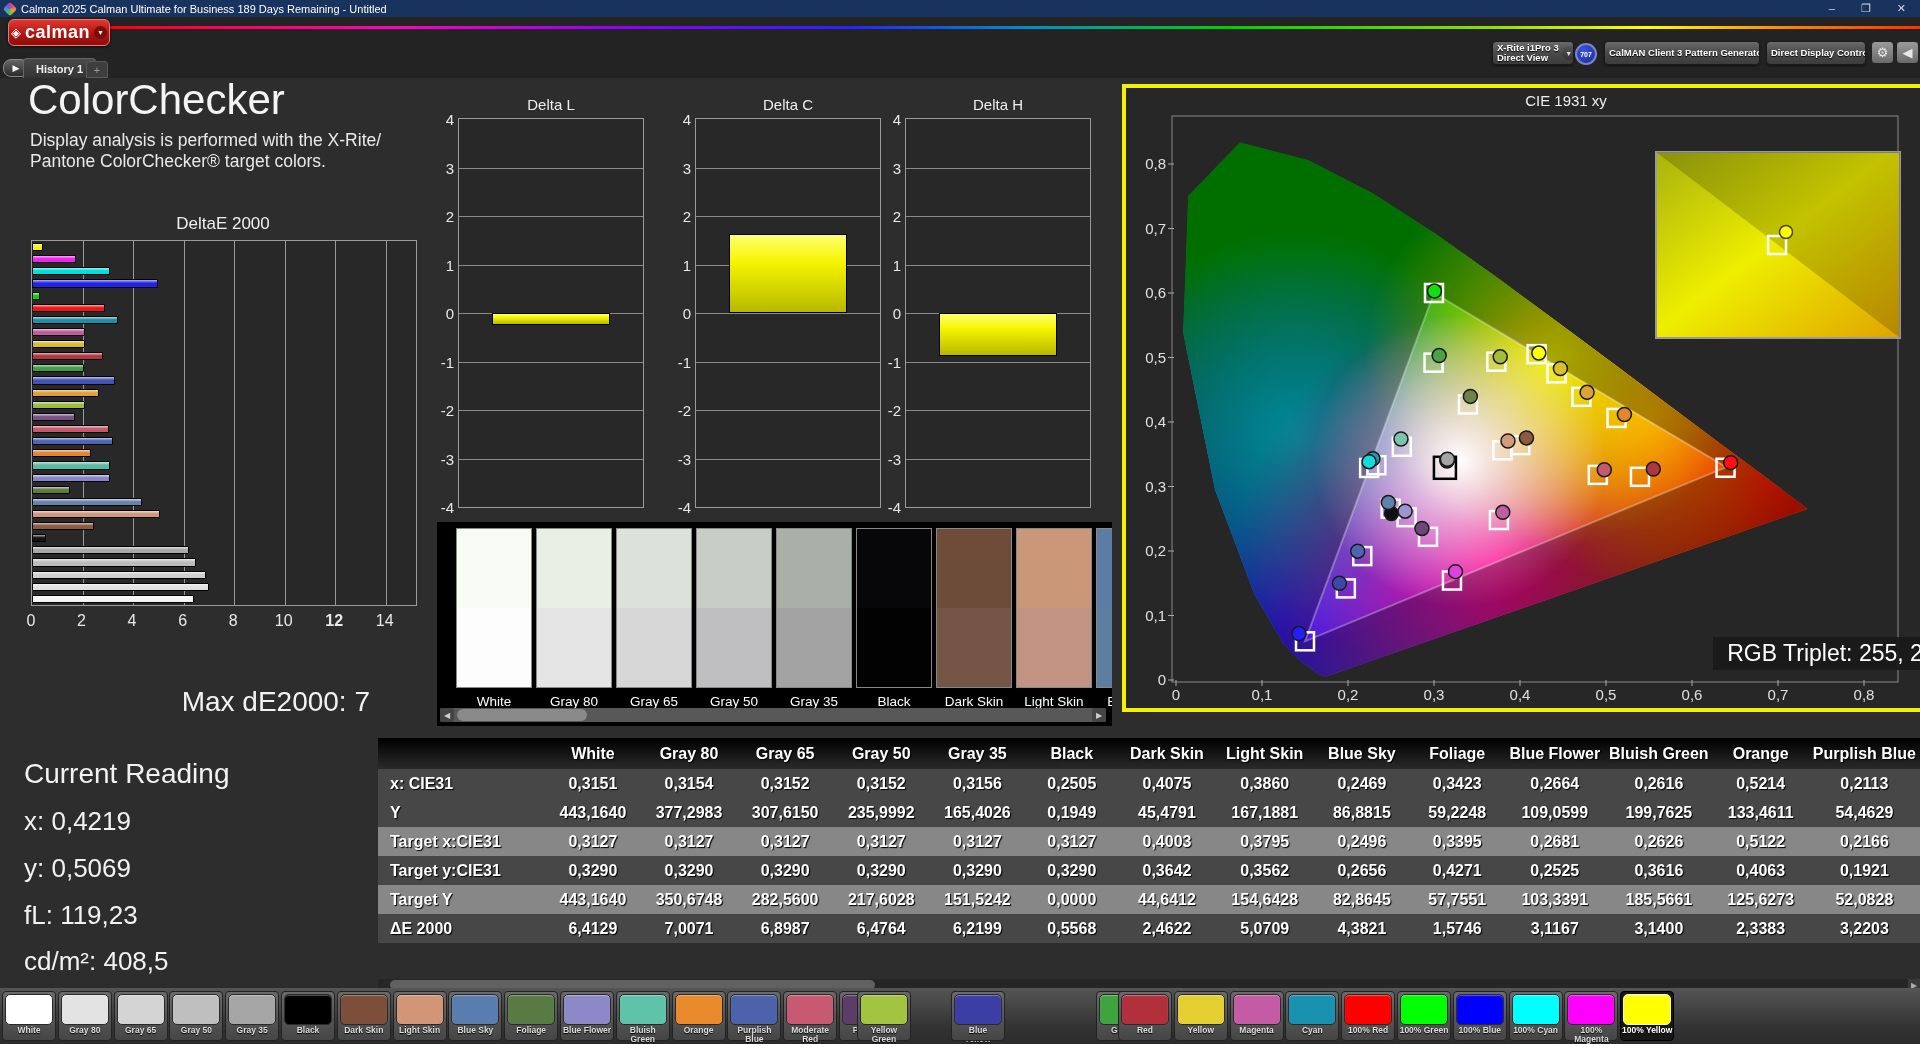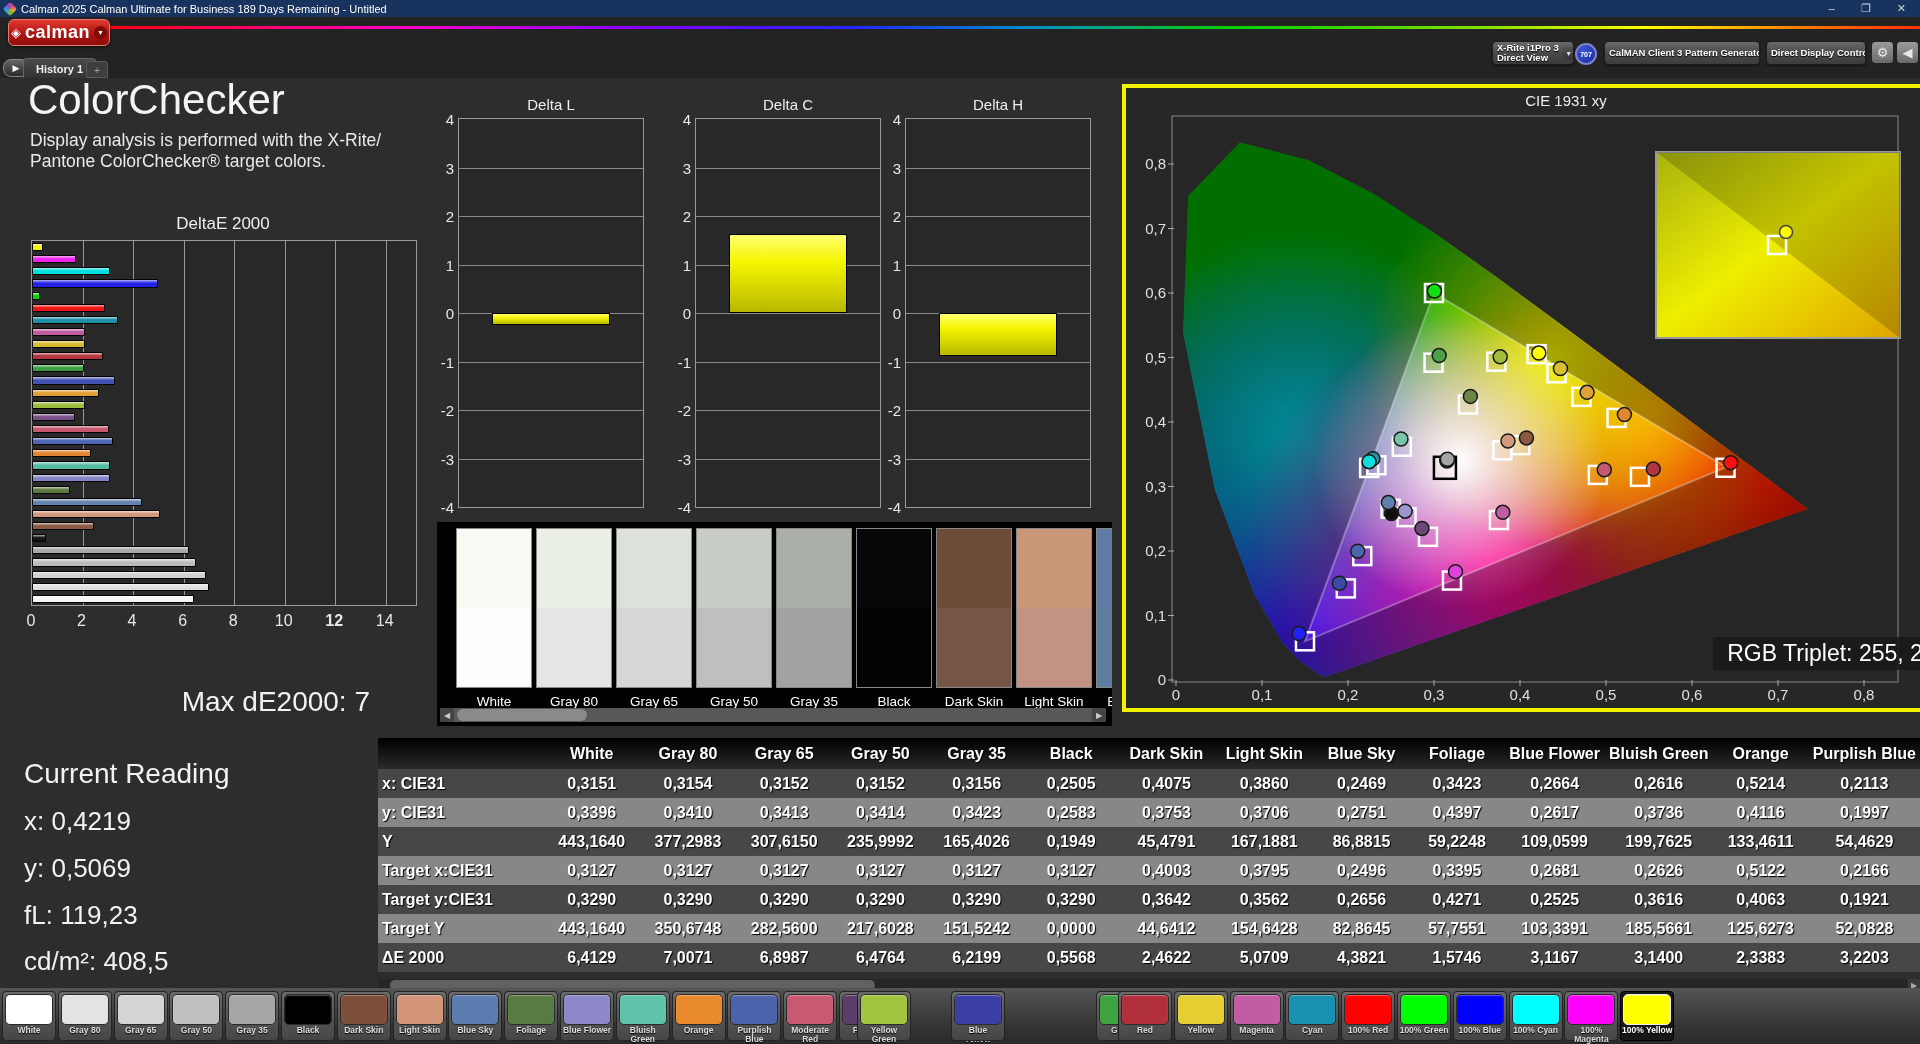--- a/index.html
+++ b/index.html
@@ -71,21 +71,21 @@
   
   .cie { position:absolute; left:1122px; top:84px; width:888px; height:628px; background:#272727; border:4px solid #f2f200; }
   .cie-title { position:absolute; left:0; top:4px; width:100%; text-align:center; color:#eee; font-size:15px; }
   .cie-rgb { position:absolute; right:18px; bottom:38px; background:rgba(25,25,25,.88); color:#fff; font-size:23px; padding:3px 14px; }
 
   
   .tablewrap { position:absolute; left:378px; top:738px; width:1542px; height:236px; overflow:hidden; }
   table.data { border-collapse:collapse; table-layout:fixed; }
   table.data th, table.data td { height:29px; font-size:16px; color:#fff; text-shadow:1px 1px 1px #000; white-space:nowrap; overflow:hidden; padding:0 4px; text-align:center; font-weight:bold; }
   table.data th { background:linear-gradient(180deg,#000,#2a2a2a); height:31px; }
-  table.data td.rowlab { text-align:left; padding-left:4px; }
+  table.data td.rowlab { text-align:left; padding-left:12px; }
   tr.dark td { background:#474747; }
   tr.light td { background:#878787; }
   .tscroll { position:absolute; left:378px; top:979px; width:1530px; height:12px; background:#262626; border-radius:2px; }
   .tscroll .thumb { position:absolute; left:12px; top:1px; width:485px; height:10px; background:#616161; border-radius:5px; }
   .tscroll .arr { position:absolute; right:-12px; top:0; width:12px; height:12px; color:#aaa; font-size:8px; display:flex; align-items:center; justify-content:center; background:#3a3a3a; }
 
   
   .bottom { position:absolute; left:0; top:988px; width:1920px; height:56px; background:linear-gradient(180deg,#555,#333 70%,#2b2b2b); }
   .tile { position:absolute; top:3px; width:54px; height:50px; border-radius:4px; background:linear-gradient(180deg,#6a6a6a,#454545); border:1px solid #232323; }
   .tile.sel { background:#181818; border-color:#000; }
@@ -576,37 +576,20 @@
             <td>0,2505</td>
             <td>0,4075</td>
             <td>0,3860</td>
             <td>0,2469</td>
             <td>0,3423</td>
             <td>0,2664</td>
             <td>0,2616</td>
             <td>0,5214</td>
             <td>0,2113</td>
           </tr>
-          <tr class="light">
-            <td class="rowlab">y: CIE31</td>
-            <td>0,3396</td>
-            <td>0,3410</td>
-            <td>0,3413</td>
-            <td>0,3414</td>
-            <td>0,3423</td>
-            <td>0,2583</td>
-            <td>0,3753</td>
-            <td>0,3706</td>
-            <td>0,2751</td>
-            <td>0,4397</td>
-            <td>0,2617</td>
-            <td>0,3736</td>
-            <td>0,4116</td>
-            <td>0,1997</td>
-          </tr>
           <tr class="dark">
             <td class="rowlab">Y</td>
             <td>443,1640</td>
             <td>377,2983</td>
             <td>307,6150</td>
             <td>235,9992</td>
             <td>165,4026</td>
             <td>0,1949</td>
             <td>45,4791</td>
             <td>167,1881</td>

